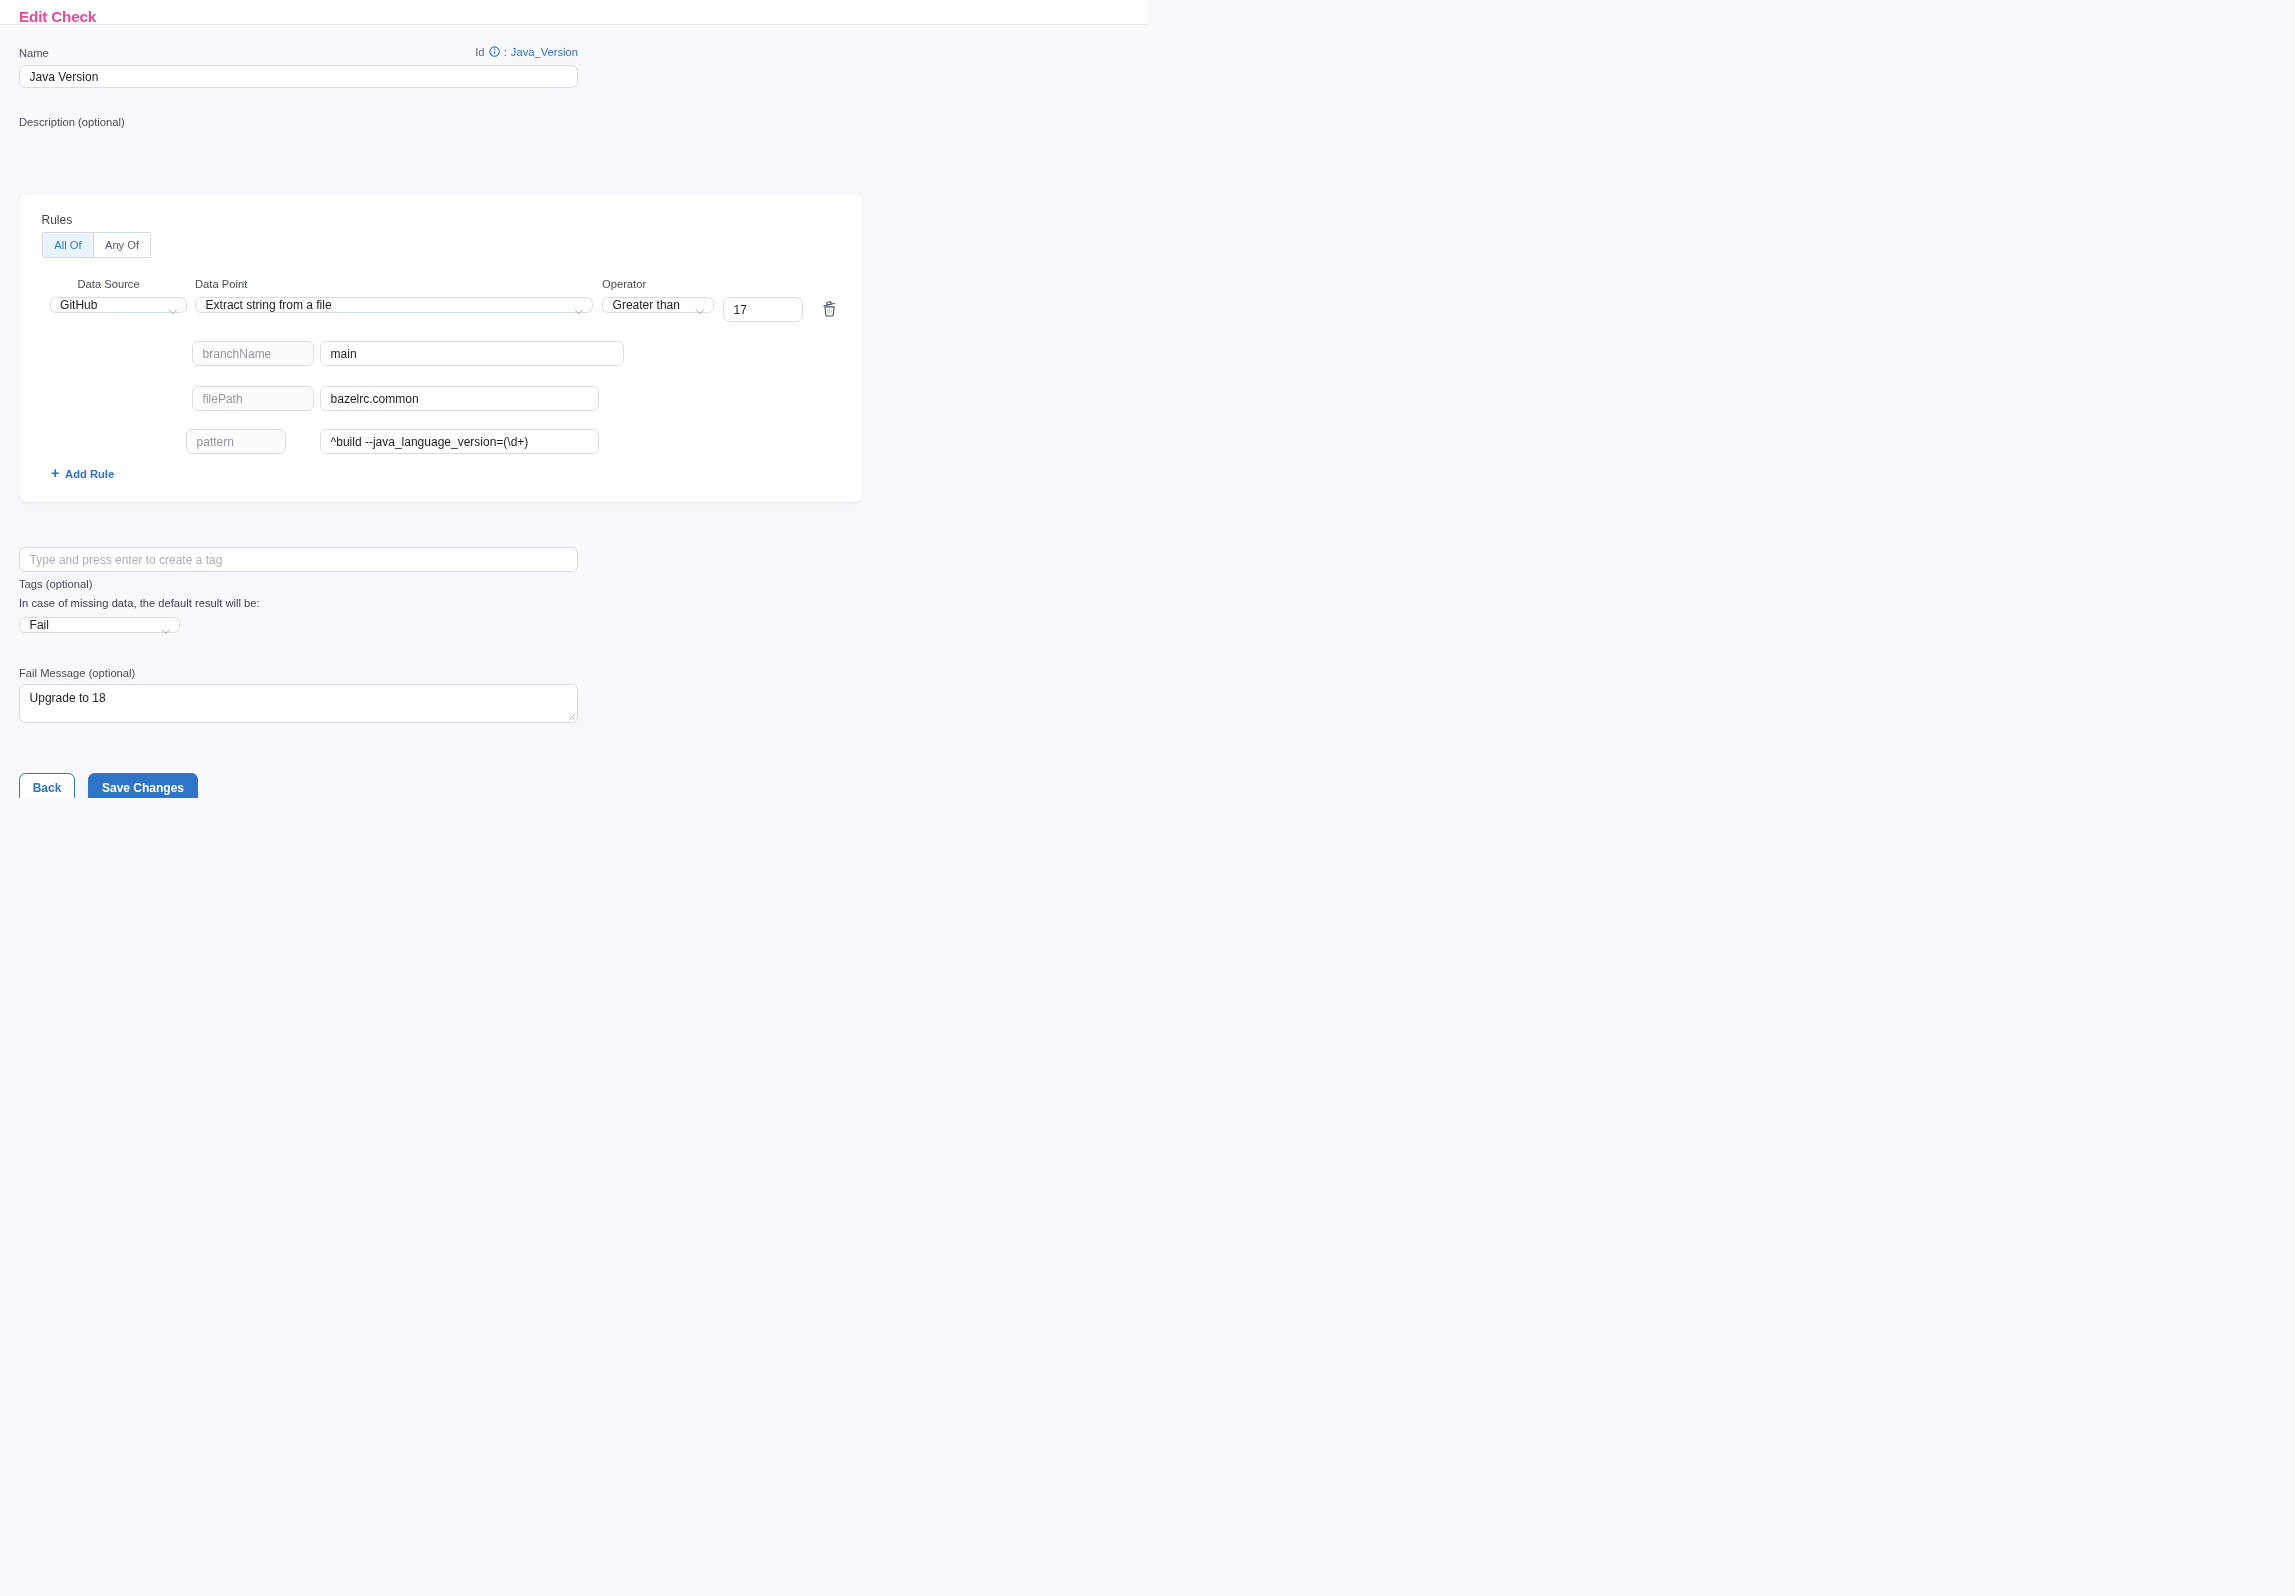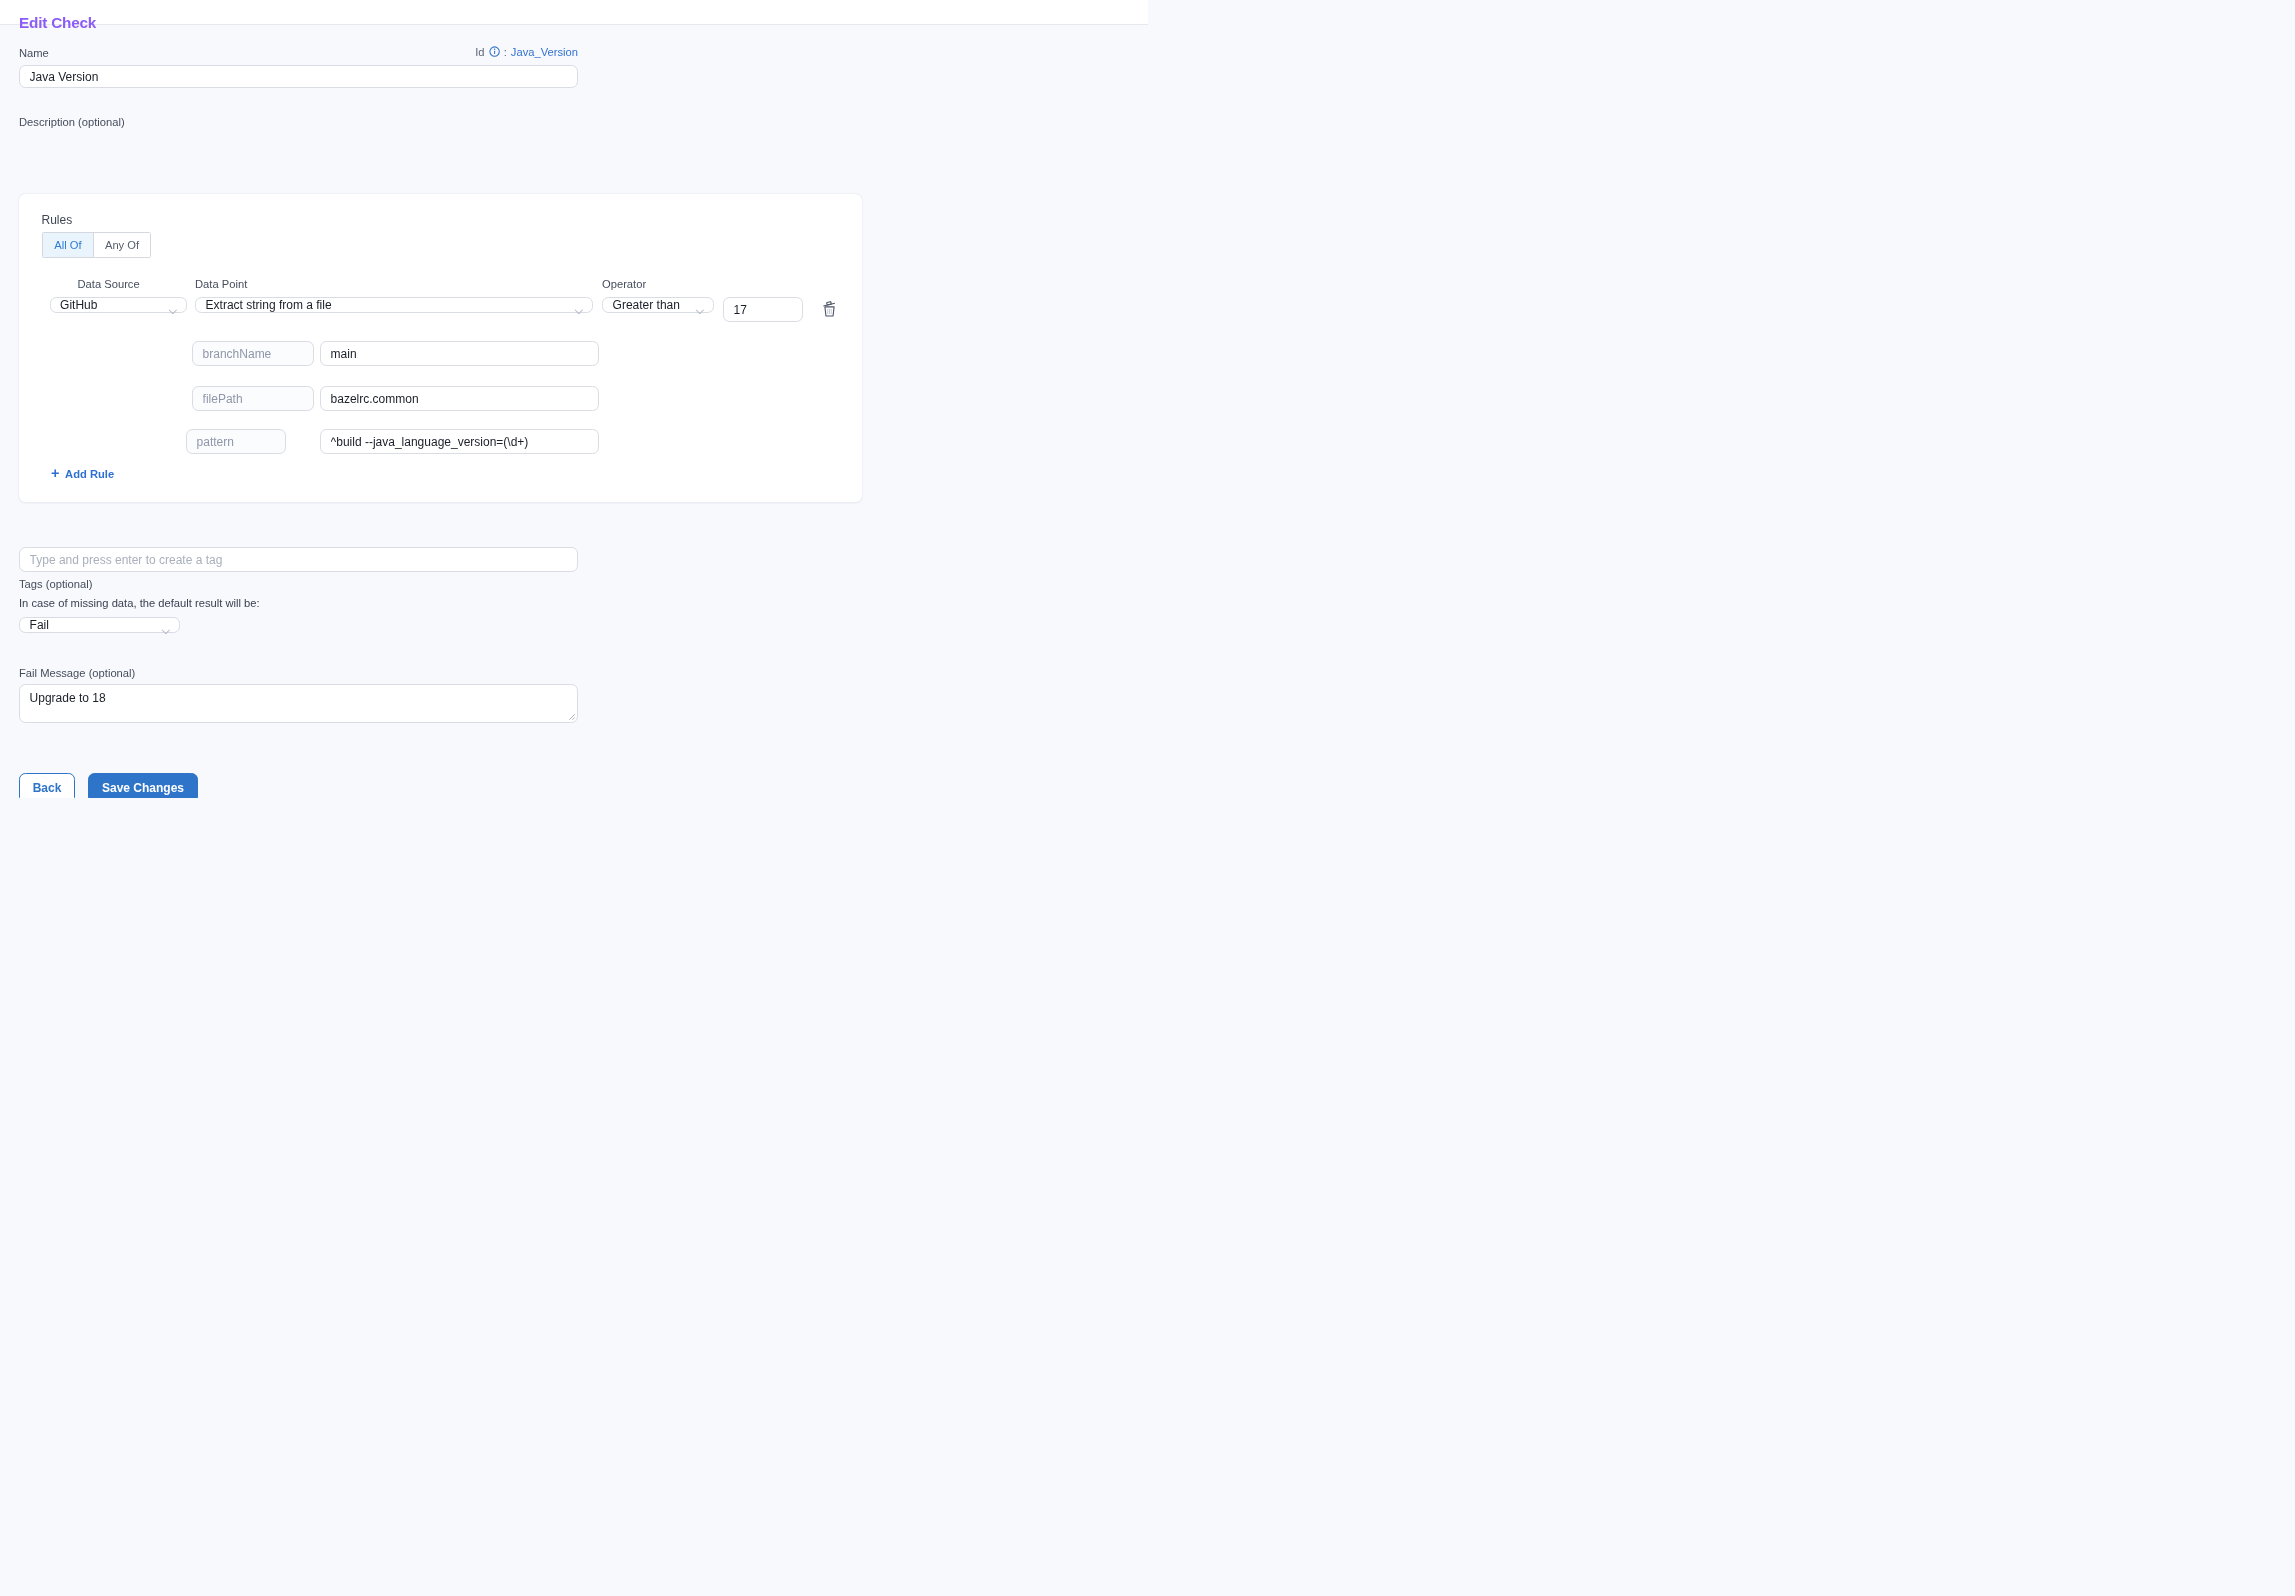--- a/index.html
+++ b/index.html
@@ -4,22 +4,22 @@
 <style>
   * { margin:0; padding:0; box-sizing:border-box; }
   html,body { width:1148px; height:798px; }
   body { font-family:"Liberation Sans", sans-serif; background:#f8f9fd; overflow:hidden; }
 
   .page { position:relative; width:1148px; height:798px; overflow:hidden; }
 
   
   .app-header { position:absolute; top:0; left:0; width:100%; height:25px;
     background:#ffffff; border-bottom:0.8px solid #e7e9ee; z-index:5; }
-  .app-header h1 { position:absolute; left:19px; top:10px; line-height:25px;
-    font-size:15.3px; font-weight:bold; color:#8b5cf6; letter-spacing:-0.2px; }
+  .app-header h1 { position:absolute; left:19px; top:4px; line-height:25px;
+    font-size:15.3px; font-weight:bold; color:#ec4899; letter-spacing:-0.2px; }
 
   .label { position:absolute; font-size:11.2px; color:#454d5c; }
 
   
   .text-input { position:absolute; height:23px; background:#fff;
     border:0.8px solid #d9dce3; border-radius:6.4px; padding:0 9.6px;
     font-family:"Liberation Sans", sans-serif; font-size:12px; color:#1b1f29; outline:none; }
   .text-input::placeholder { color:#a8b0bc; }
 
   .textarea-wrap { position:absolute; }
@@ -135,21 +135,21 @@
           <rect x="9" y="4" width="5.4" height="3.2" rx="0.6" stroke="#4e5568" stroke-width="1.4"></rect>
         </g>
         <path d="M6.2 10 L7.5 21.5 H16.5 L17.8 10 Z" stroke="#4e5568" stroke-width="1.4" stroke-linejoin="round"></path>
         <line x1="9.8" y1="12.5" x2="9.8" y2="19" stroke="#c6cad3" stroke-width="1.2"></line>
         <line x1="12" y1="12.5" x2="12" y2="19" stroke="#c6cad3" stroke-width="1.2"></line>
         <line x1="14.2" y1="12.5" x2="14.2" y2="19" stroke="#c6cad3" stroke-width="1.2"></line>
       </svg>
     </button>
 
     <input class="text-input param-key" style="left: 173px; top: 147px; width: 122px; height: 25px;" readonly="" value="branchName">
-    <input class="text-input" style="left: 301px; top: 147px; width: 279px; height: 25px;" value="main">
+    <input class="text-input" style="left: 301px; top: 147px; width: 304px; height: 25px;" value="main">
 
     <input class="text-input param-key" style="left: 173px; top: 192px; width: 122px; height: 25px;" readonly="" value="filePath">
     <input class="text-input" style="left: 301px; top: 192px; width: 279px; height: 25px;" value="bazelrc.common">
 
     <input class="text-input param-key" style="left: 167px; top: 235px; width: 100px; height: 25px;" readonly="" value="pattern">
     <input class="text-input" style="left: 301px; top: 235px; width: 279px; height: 25px;" value="^build --java_language_version=(\d+)">
 
     <div class="add-rule">
       <span class="plus">+</span>
       <span>Add Rule</span>

